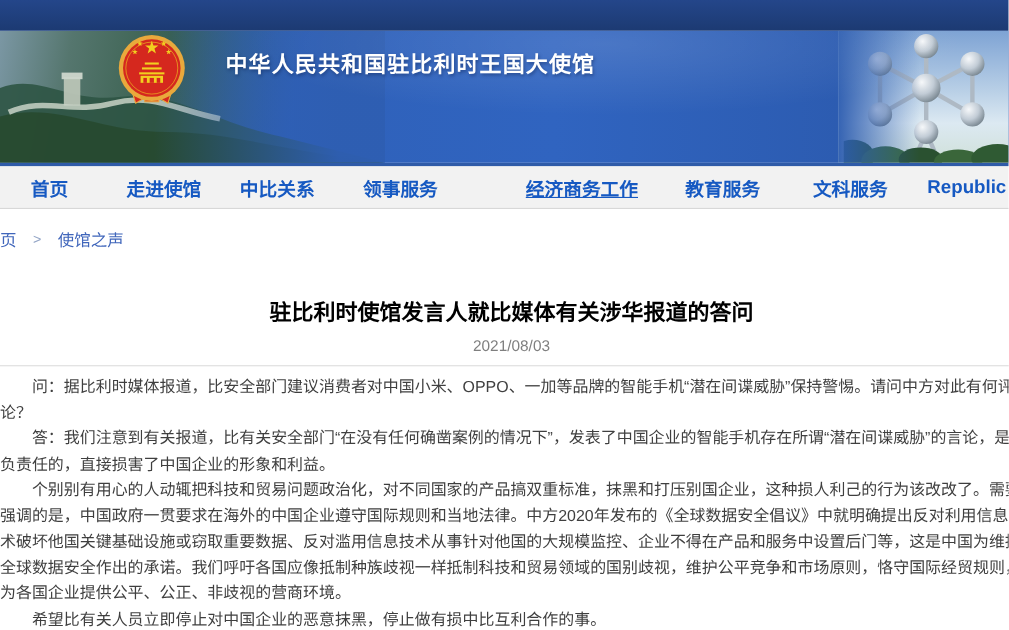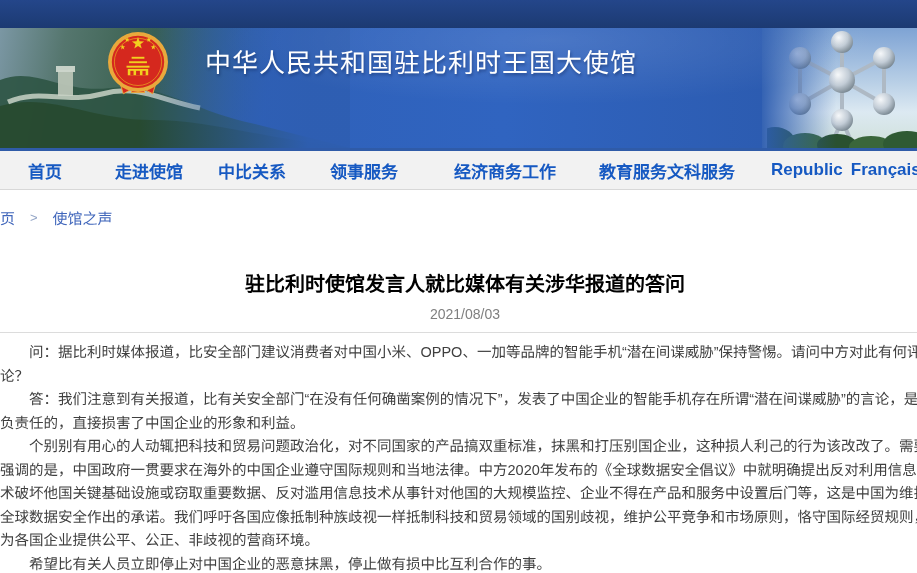--- a/index.html
+++ b/index.html
@@ -18,35 +18,35 @@
   .wall svg{position:absolute;left:0;bottom:0;}
   .wall-fade{position:absolute;inset:0;
     background:linear-gradient(to right,rgba(46,94,178,0) 40%,rgba(46,94,178,.97) 88%);}
   .atomium-panel{position:absolute;right:0;top:0;width:155px;height:120px;
     background:linear-gradient(180deg,#7ea3d4 0%,#b8cfe6 45%,#dce9f2 70%,#cfe0d8 100%);}
   .atomium-panel svg{position:absolute;}
   .atomium-blend{position:absolute;inset:0;
     background:linear-gradient(to right,rgba(44,92,176,.95) 0%,rgba(44,92,176,0) 48%);}
   .emblem{position:absolute;left:106px;top:2px;}
   .site-title{position:absolute;left:205px;top:14px;color:#fff;}
-  .site-title .cn{font-size:26px;font-weight:normal;letter-spacing:1px;
+  .site-title .cn{font-size:20px;font-weight:bold;letter-spacing:1px;
     text-shadow:1px 2px 3px rgba(10,30,80,.45);}
   .site-title .en{font-family:"Liberation Serif","DejaVu Serif",serif;font-size:16px;
     font-weight:bold;margin-top:7px;letter-spacing:.2px;text-shadow:1px 1px 2px rgba(10,30,80,.45);}
   
   .nav{border-top:3px solid #2f5ba8;border-bottom:1px solid #d8d8d8;background:#f2f2f2;height:38px;}
   .nav-inner{width:1000px;margin-left:-15px;height:100%;display:flex;align-items:center;}
   .nav-item{font-size:17px;font-weight:bold;color:#1659c2;white-space:nowrap;cursor:pointer;text-decoration:none;}
   .nav-item:nth-child(1){margin-left:43px;}
   .nav-item:nth-child(2){margin-left:53px;}
   .nav-item:nth-child(3){margin-left:35px;}
   .nav-item:nth-child(4){margin-left:44px;text-align:right;}
-  .nav-item:nth-child(5){margin-left:56px;}
+  .nav-item:nth-child(5){margin-left:80px;text-decoration:underline;}
   .nav-item:nth-child(6){margin-left:43px;}
-  .nav-item:nth-child(7){}
+  .nav-item:nth-child(7){margin-left:48px;}
   .nav-item:nth-child(8){margin-left:36px;}
   .nav-item:nth-child(9){margin-left:8px;}
   
   .page{width:960px;margin-left:-15px;}
   .breadcrumb{display:flex;align-items:center;gap:15px;padding-top:17px;font-size:15px;}
   .crumb{color:#4066bb;cursor:pointer;}
   .sep{color:#93a5c6;font-size:13px;}
   .article-title{margin-top:40px;text-align:center;font-size:20px;font-weight:bold;color:#000;}
   .article-date{margin-top:9px;text-align:center;font-size:14px;color:#7f7f7f;}
   .divider{margin-top:10px;border-top:1px solid #dcdcdc;height:0;}

